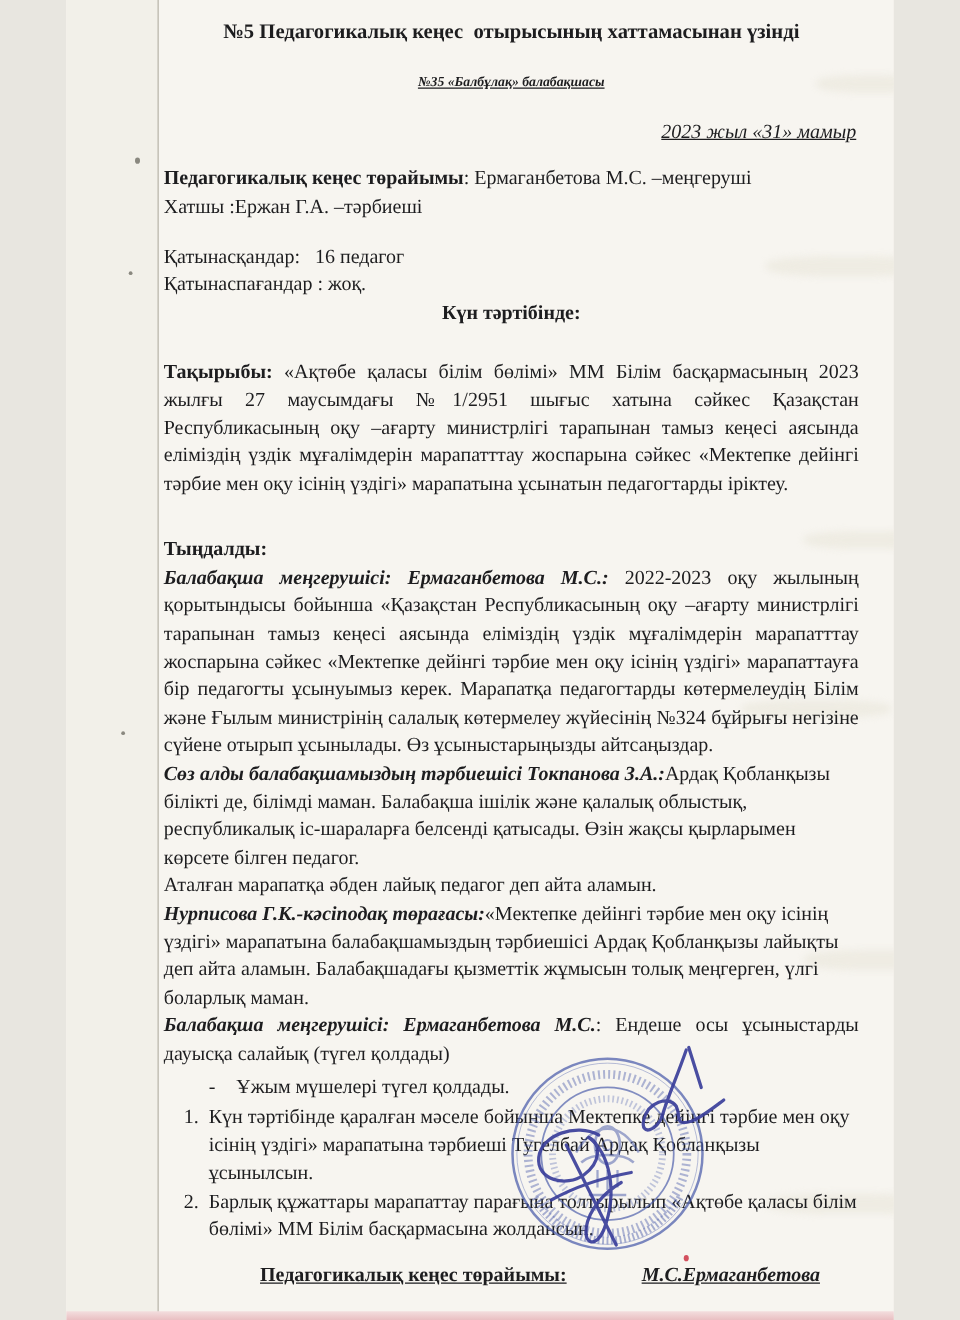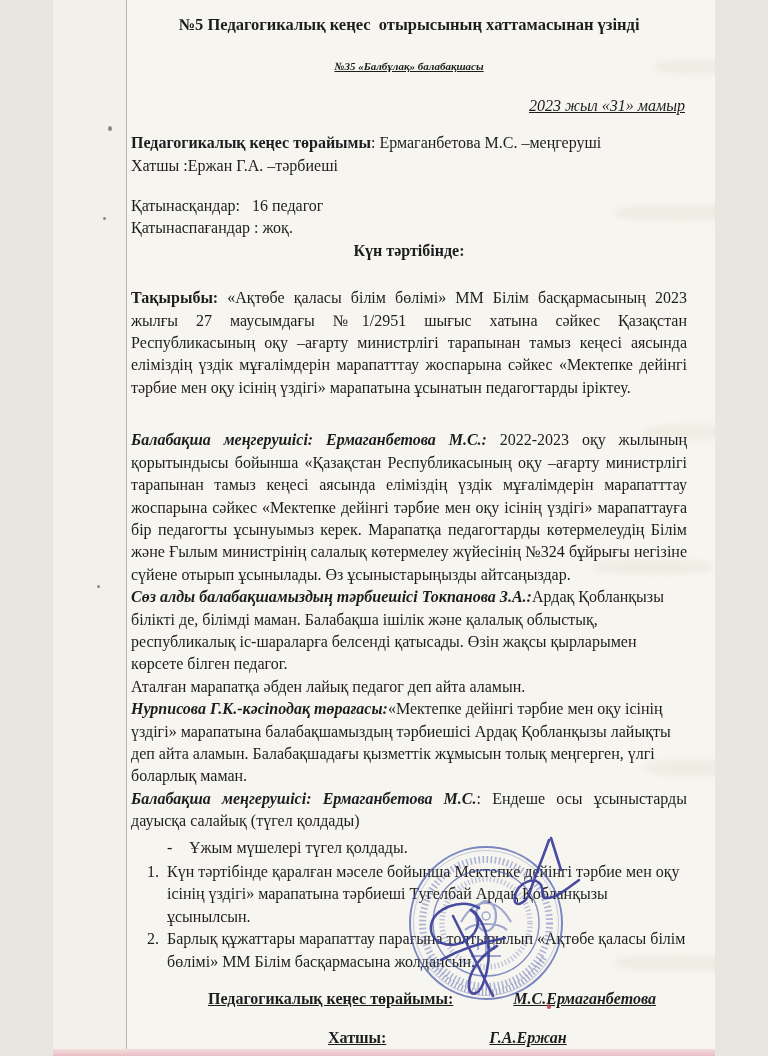--- a/index.html
+++ b/index.html
@@ -75,20 +75,21 @@
     <div class="date-line"><span>2023 жыл «31» мамыр</span></div>
 
     <p class="line chair-line"><b>Педагогикалық кеңес төрайымы</b><span>: Ермаганбетова М.С. –меңгеруші</span></p>
     <p class="line">Хатшы :Ержан Г.А. –тәрбиеші</p>
     <p class="line attended">Қатынасқандар:   16 педагог</p>
     <p class="line">Қатынаспағандар : жоқ.</p>
     <div class="agenda-heading">Күн тәртібінде:</div>
 
     <p class="para justify topic-para"><b>Тақырыбы:</b> <span>«Ақтөбе қаласы білім бөлімі» ММ Білім басқармасының 2023 жылғы 27 маусымдағы №1/2951 шығыс хатына сәйкес Қазақстан Республикасының оқу –ағарту министрлігі тарапынан тамыз кеңесі аясында еліміздің үздік мұғалімдерін марапатттау жоспарына сәйкес «Мектепке дейінгі тәрбие мен оқу ісінің үздігі»  марапатына ұсынатын педагогтарды іріктеу.</span></p>
 
+    <div class="heading">Тыңдалды:</div>
     <p class="para justify"><b class="bi">Балабақша меңгерушісі: Ермаганбетова М.С.:</b> <span>2022-2023  оқу жылының қорытындысы бойынша «Қазақстан Республикасының оқу –ағарту министрлігі тарапынан тамыз кеңесі аясында еліміздің үздік мұғалімдерін марапатттау жоспарына сәйкес «Мектепке дейінгі тәрбие мен оқу ісінің үздігі»  марапаттауға бір педагогты ұсынуымыз керек. Марапатқа педагогтарды көтермелеудің Білім және Ғылым министрінің  салалық көтермелеу жүйесінің №324 бұйрығы негізіне сүйене отырып ұсынылады. Өз ұсыныстарыңызды айтсаңыздар.</span></p>
     <p class="para"><b class="bi">Сөз алды балабақшамыздың тәрбиешісі Токпанова З.А.:</b><span>Ардақ Қобланқызы білікті де, білімді маман. Балабақша ішілік және қалалық облыстық, республикалық іс-шараларға белсенді қатысады. Өзін жақсы қырларымен көрсете білген педагог.</span></p>
     <p class="para">Аталған марапатқа әбден лайық педагог деп айта аламын.</p>
     <p class="para"><b class="bi">Нурписова Г.К.-кәсіподақ төрағасы:</b><span>«Мектепке дейінгі тәрбие мен оқу ісінің үздігі» марапатына балабақшамыздың тәрбиешісі Ардақ Қобланқызы лайықты деп айта аламын. Балабақшадағы қызметтік жұмысын толық меңгерген, үлгі боларлық маман.</span></p>
     <p class="para justify"><b class="bi">Балабақша  меңгерушісі: Ермаганбетова М.С.</b><span>: Ендеше осы ұсыныстарды дауысқа салайық (түгел қолдады)</span></p>
     <div class="vote-line"><span class="dash">-</span><span>Ұжым мүшелері түгел қолдады.</span></div>
 
     <div class="ol">
       <div class="oli">
           <span class="num">1.</span>

